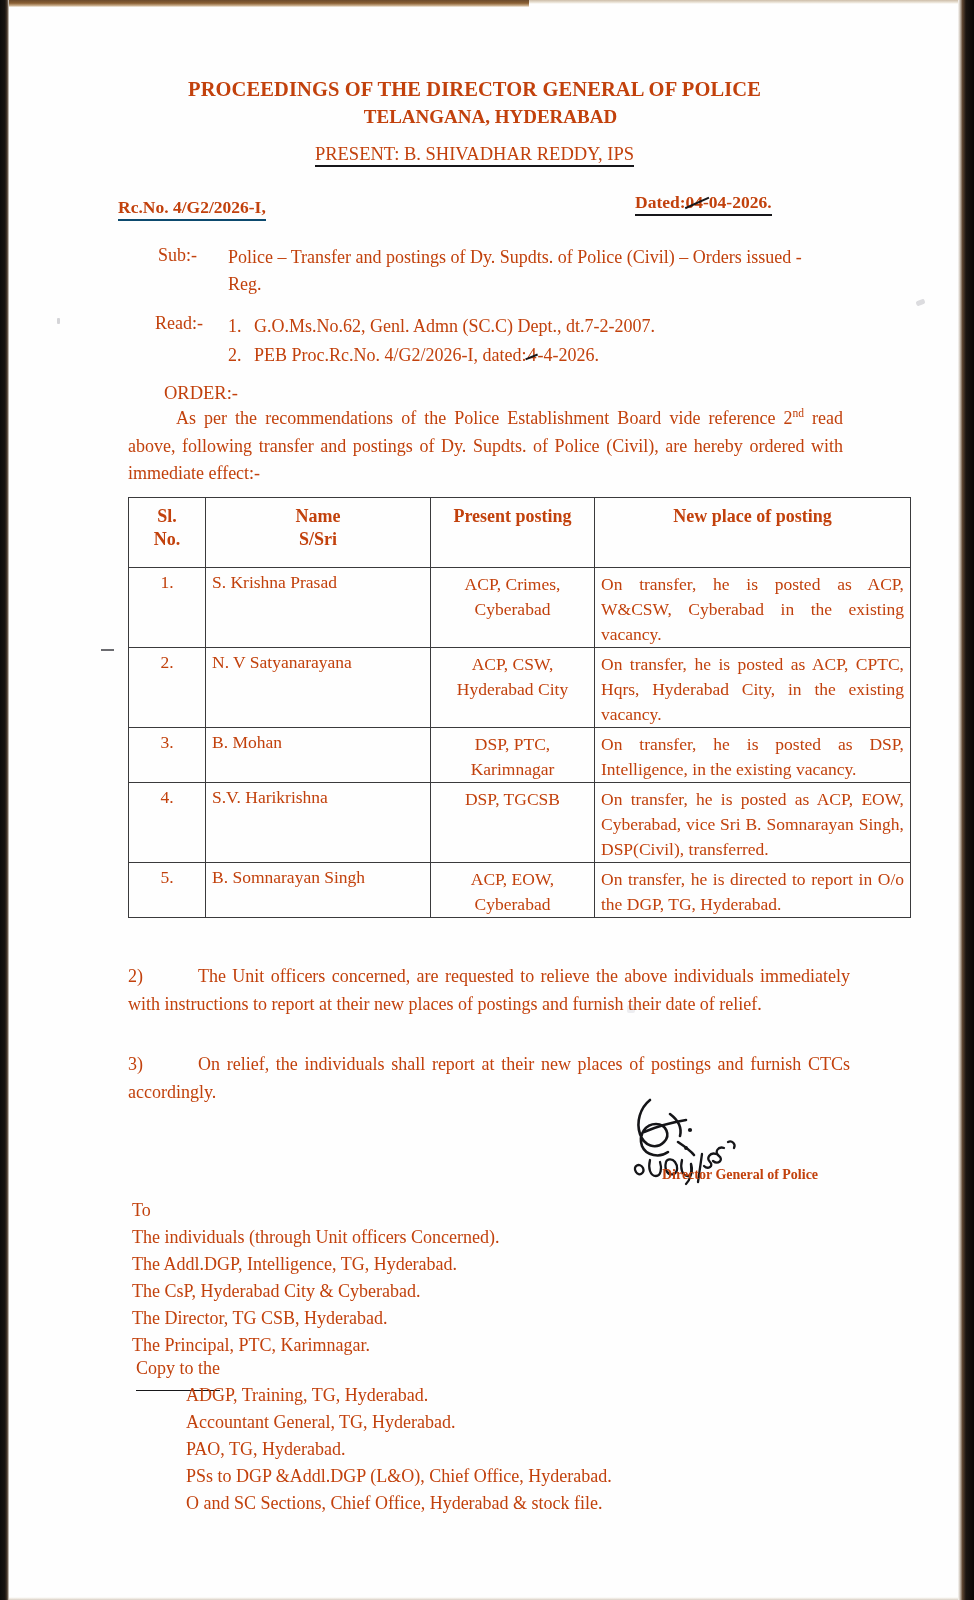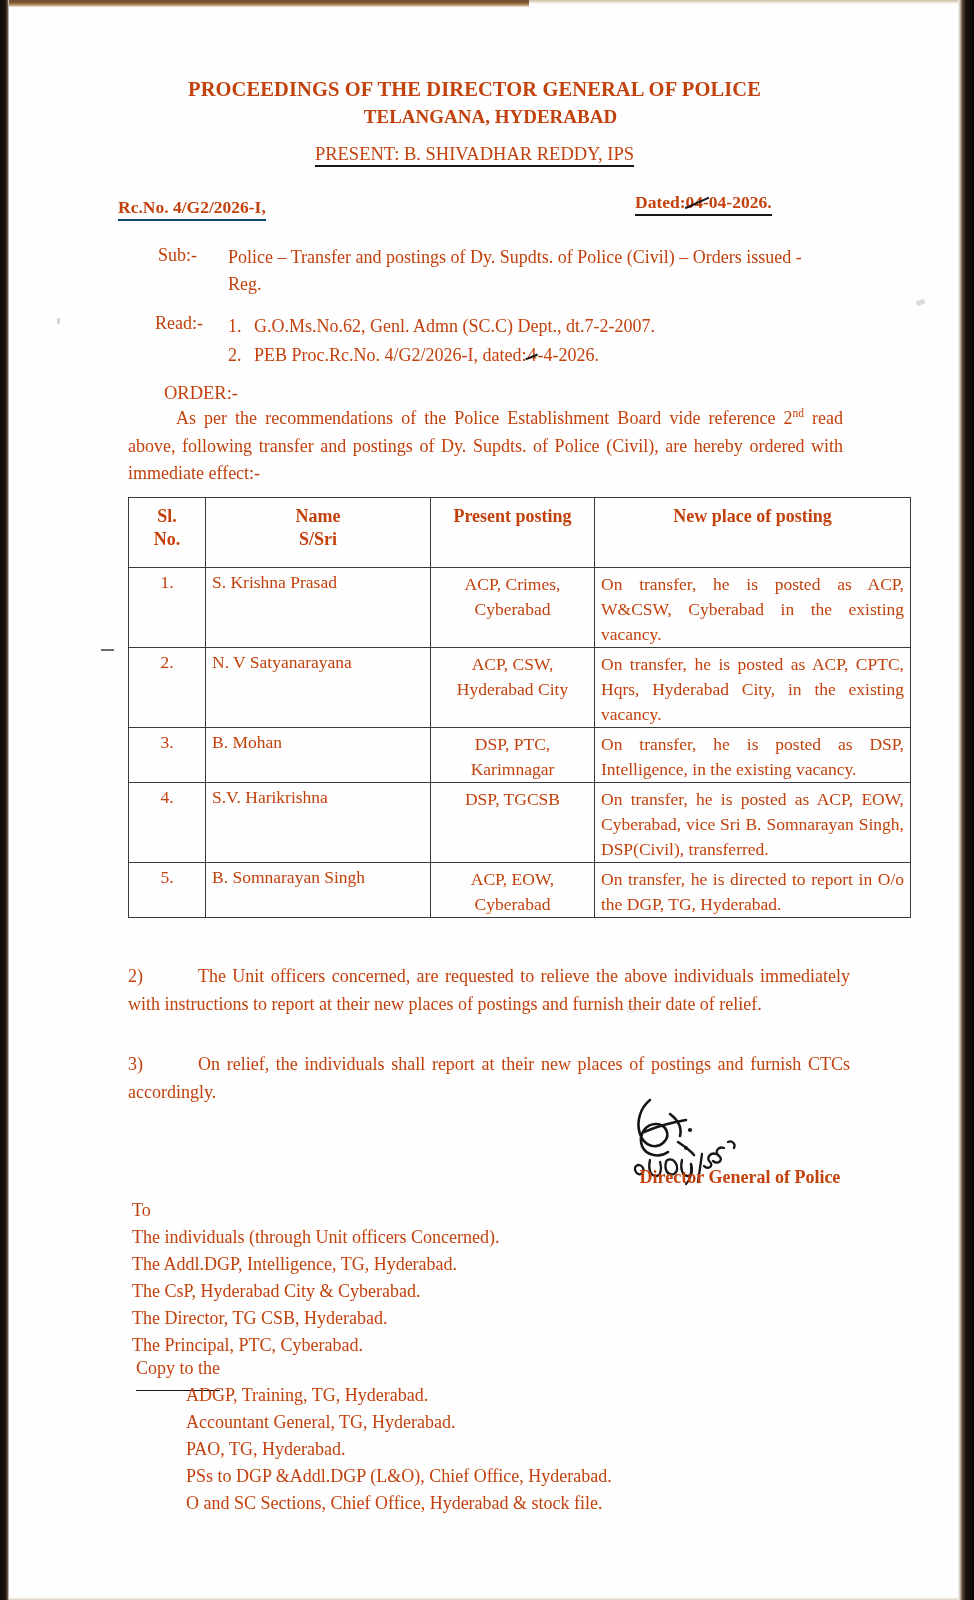--- a/index.html
+++ b/index.html
@@ -224,21 +224,21 @@
     left: 620px; top: 1092px;
     width: 190px; height: 95px;
     pointer-events: none;
   }
   .sig-title {
     position: absolute;
     left: 600px; top: 1167px;
     width: 280px;
     text-align: center;
     font-weight: bold;
-    font-size: 18px;
+    font-size: 14px;
   }
 
   
   .to-block {
     position: absolute;
     left: 132px; top: 1197px;
     font-size: 18px;
     line-height: 27px;
   }
   .copy-head {
@@ -404,21 +404,21 @@
   </svg>
 
   <div class="sig-title">Director General of Police</div>
 
   <div class="to-block">
     <div>To</div>
     <div>The individuals (through Unit officers Concerned).</div>
     <div>The Addl.DGP, Intelligence, TG, Hyderabad.</div>
     <div>The CsP, Hyderabad City &amp; Cyberabad.</div>
     <div>The Director, TG CSB, Hyderabad.</div>
-    <div>The Principal, PTC, Cyberabad.</div>
+    <div>The Principal, PTC, Karimnagar.</div>
   </div>
 
   <div class="copy-head">Copy to the</div>
   <div class="copy-block">
     <div>ADGP, Training, TG, Hyderabad.</div>
     <div>Accountant General, TG, Hyderabad.</div>
     <div>PAO, TG, Hyderabad.</div>
     <div>PSs to DGP &amp;Addl.DGP (L&amp;O), Chief Office, Hyderabad.</div>
     <div>O and SC Sections, Chief Office, Hyderabad &amp; stock file.</div>
   </div>

